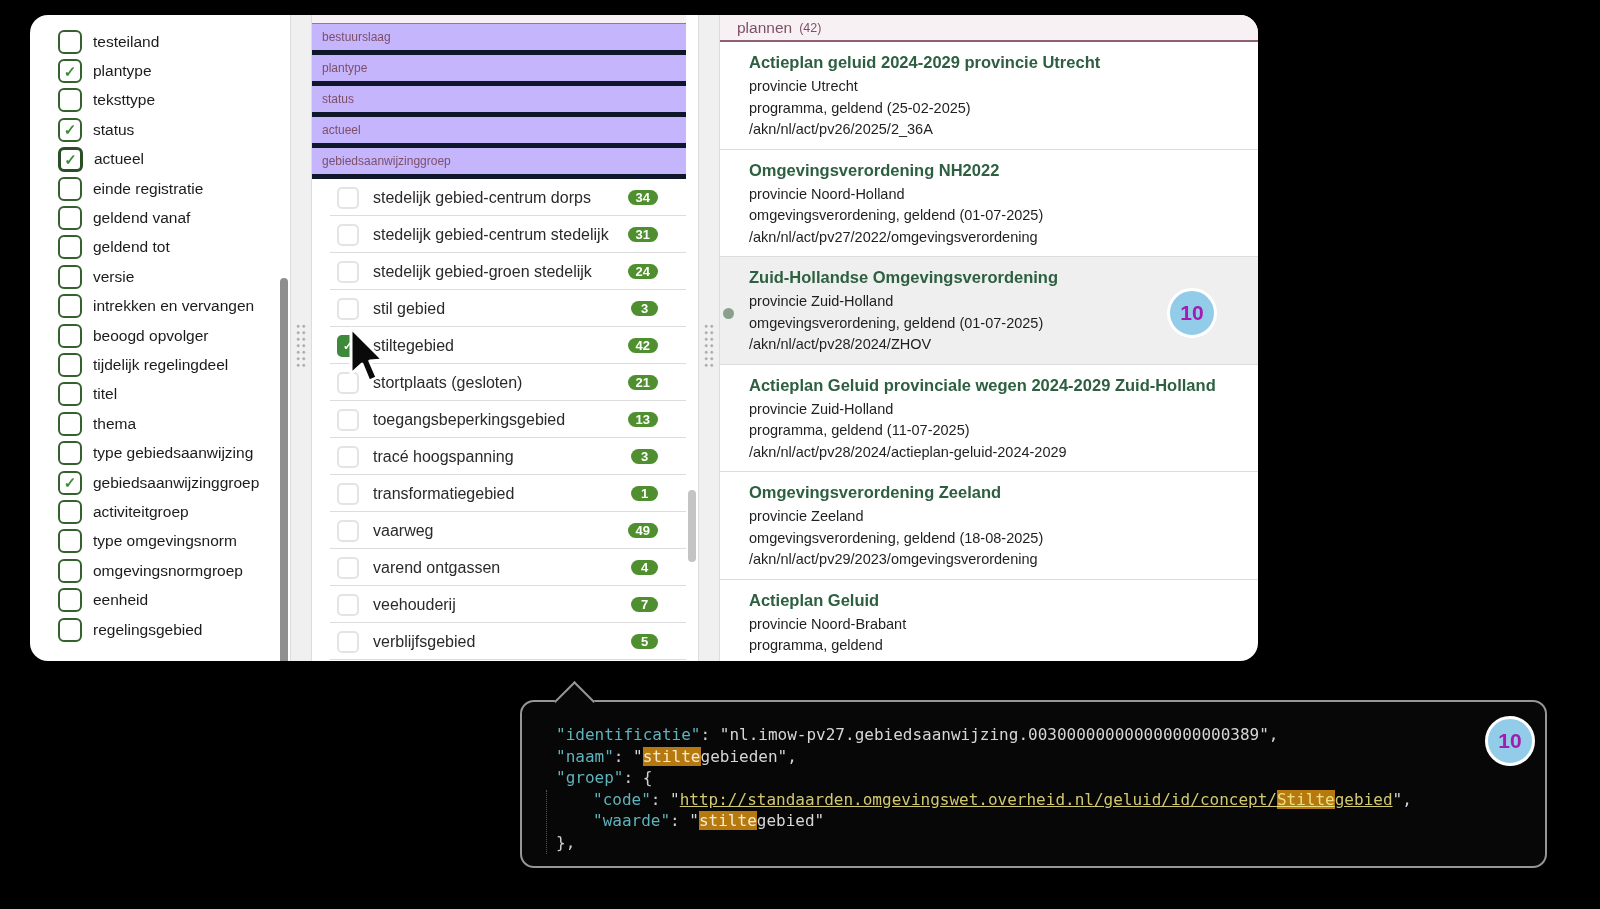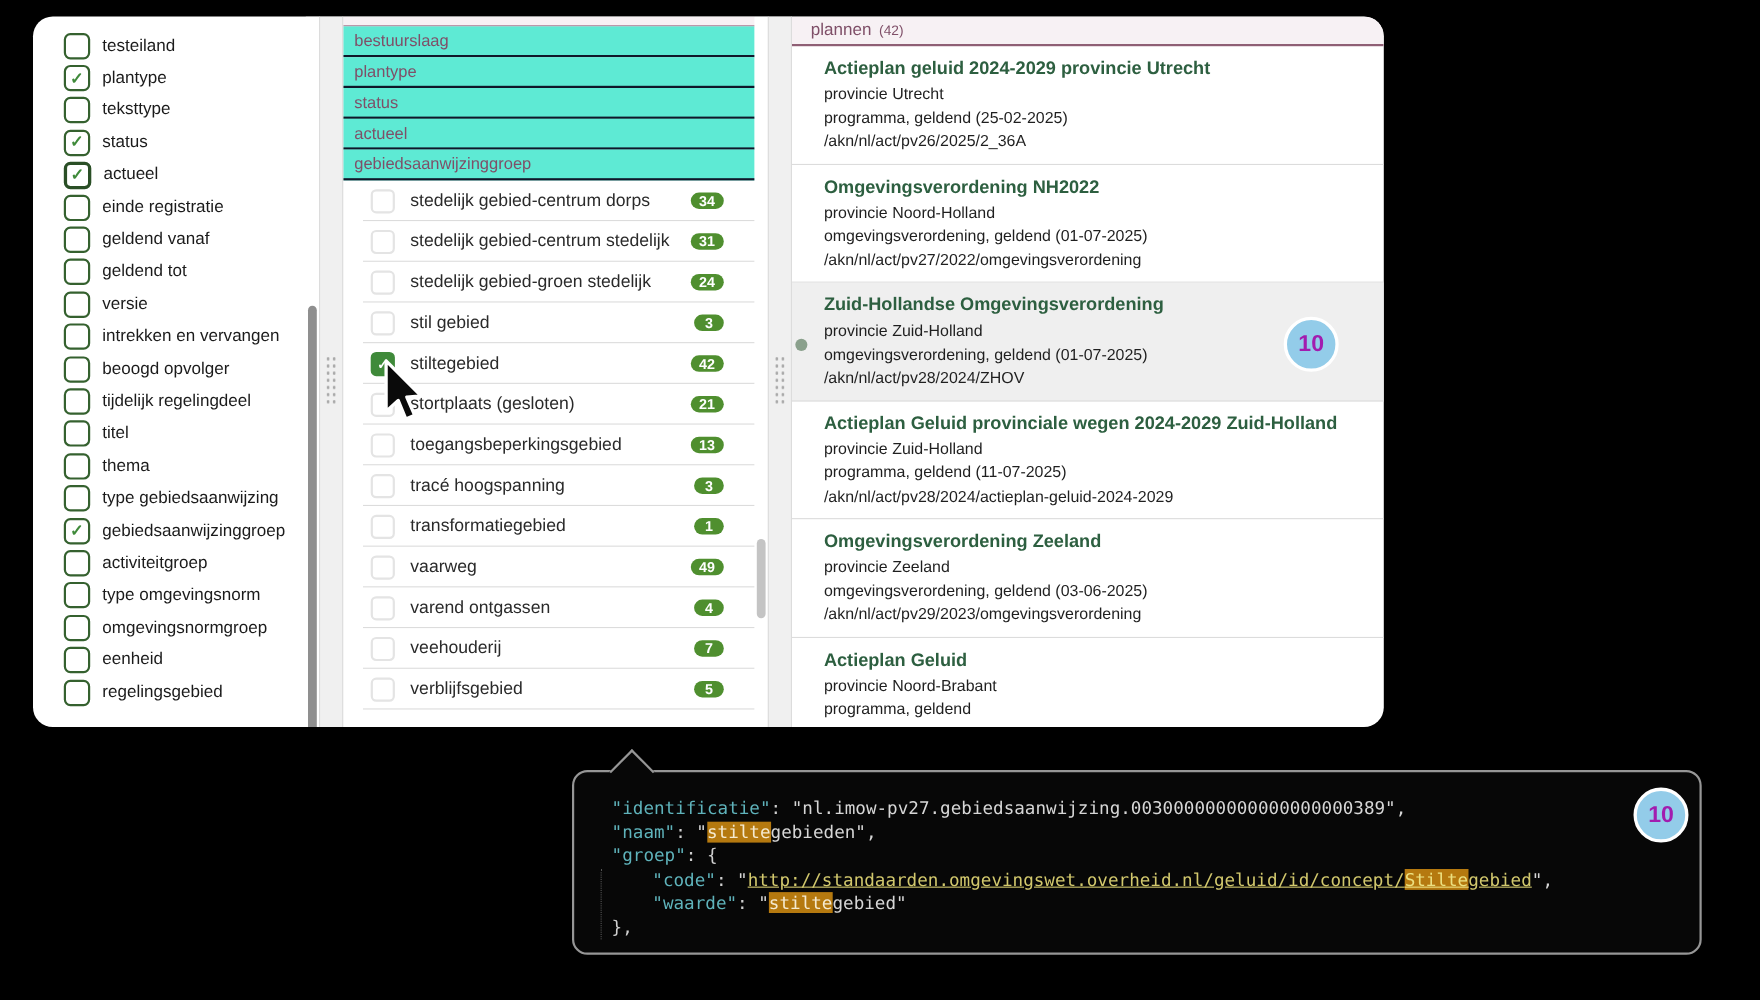--- a/index.html
+++ b/index.html
@@ -19,22 +19,22 @@
   .left-scroll-lane{width:12px;position:relative;background:#fff;}
   .left-thumb{position:absolute;left:2px;top:263px;width:8px;height:400px;background:#8f8f8f;border-radius:5px;}
   
   .splitter{width:22px;background:#f0f0f0;border-left:1px solid #dcdcdc;border-right:1px solid #dcdcdc;
             position:relative;box-sizing:border-box;cursor:col-resize;}
   .grip{position:absolute;top:308px;left:50%;transform:translateX(-50%);width:11px;height:46px;
         background-image:radial-gradient(circle,#aaaaaa 1.3px,transparent 1.6px);background-size:5.5px 6.5px;}
   
   .middle-panel{width:374px;display:flex;flex-direction:column;box-sizing:border-box;}
   .mid-sliver{height:8px;background:#f7f1f4;border-bottom:1px solid #a0738a;}
-  .mid-header{height:26px;background:#5eead4;border-bottom:2px solid #0f172a;display:flex;align-items:center;
-              padding-left:10px;color:#7f4f68;font-size:15px;cursor:pointer;}
+  .mid-header{height:26px;background:#c4b5fd;border-bottom:5px solid #0f172a;display:flex;align-items:center;
+              padding-left:10px;color:#7f4f68;font-size:12px;cursor:pointer;}
   .mid-list{flex:1;}
   .mid-row{height:37px;display:flex;align-items:center;padding:0 28px 0 25px;position:relative;cursor:pointer;}
   .mid-row::after{content:"";position:absolute;left:18px;right:0;bottom:0;height:1px;background:#dcdcdc;}
   .mid-cb{width:18px;height:18px;border:2px solid #e4e4e4;border-radius:5px;background:#fff;margin-right:14px;
           flex:0 0 auto;display:flex;align-items:center;justify-content:center;
           font-size:12px;font-weight:bold;color:#fff;line-height:1;}
   .mid-cb.checked{background:#3f8a3a;border-color:#3f8a3a;}
   .mid-label{font-size:16px;color:#2a2a2a;flex:1;white-space:nowrap;}
   .count-badge{min-width:11px;height:15px;padding:0 8px;background:#4f8f2f;border-radius:12px;color:#fff;
                font-size:13px;font-weight:bold;display:flex;align-items:center;justify-content:center;}
@@ -295,21 +295,21 @@
           </div>
           <div class="plan-entry">
             <div class="plan-title">Actieplan Geluid provinciale wegen 2024-2029 Zuid-Holland</div>
             <div class="plan-meta">provincie Zuid-Holland</div>
             <div class="plan-meta">programma, geldend (11-07-2025)</div>
             <div class="plan-meta">/akn/nl/act/pv28/2024/actieplan-geluid-2024-2029</div>
           </div>
           <div class="plan-entry">
             <div class="plan-title">Omgevingsverordening Zeeland</div>
             <div class="plan-meta">provincie Zeeland</div>
-            <div class="plan-meta">omgevingsverordening, geldend (03-06-2025)</div>
+            <div class="plan-meta">omgevingsverordening, geldend (18-08-2025)</div>
             <div class="plan-meta">/akn/nl/act/pv29/2023/omgevingsverordening</div>
           </div>
           <div class="plan-entry">
             <div class="plan-title">Actieplan Geluid</div>
             <div class="plan-meta">provincie Noord-Brabant</div>
             <div class="plan-meta">programma, geldend</div>
           </div>
         </div>
     </div>
 

